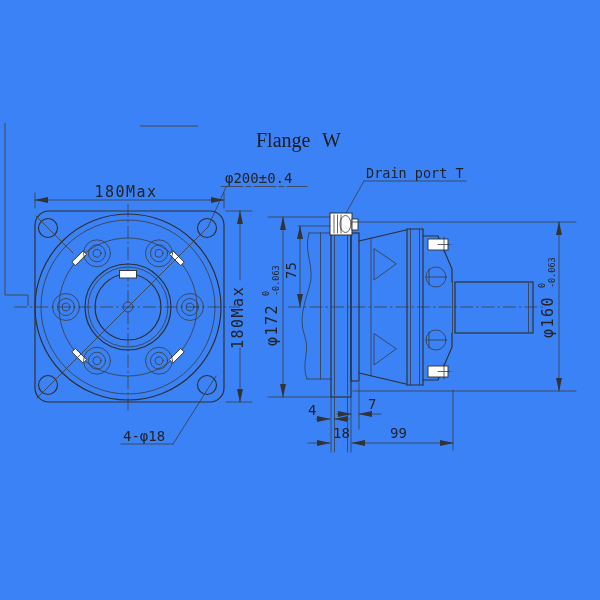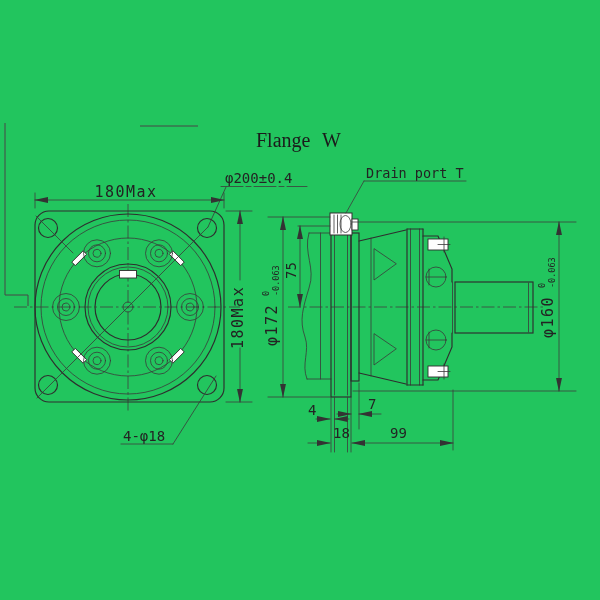--- a/index.html
+++ b/index.html
@@ -1,16 +1,16 @@
 <!DOCTYPE html>
 <html><head>
 <meta charset="utf-8">
 <style>
   html,body{margin:0;padding:0;background:#ffffff;}
-  .page{position:relative;width:600px;height:600px;background:#22c55e;overflow:hidden;}
+  .page{position:relative;width:600px;height:600px;background:#3b82f6;overflow:hidden;}
   svg{display:block;}
   
   .s1{stroke:#2e2e2e;stroke-width:1.15;fill:none;stroke-linecap:round;}
   .s2{stroke:#3a3a3a;stroke-width:0.8;fill:none;stroke-linecap:round;}
   .dm{stroke:#3c3c3c;stroke-width:0.8;fill:none;stroke-linecap:round;}
   .cl{stroke:#3f3f3f;stroke-width:0.8;fill:none;stroke-dasharray:13 3 2.5 3;}
   .wf{fill:#fefefe;stroke:#2e2e2e;stroke-width:1;}
   .wf2{fill:#fefefe;stroke:#2e2e2e;stroke-width:0.9;}
   .art{stroke:#474747;stroke-width:1;fill:none;}
   

